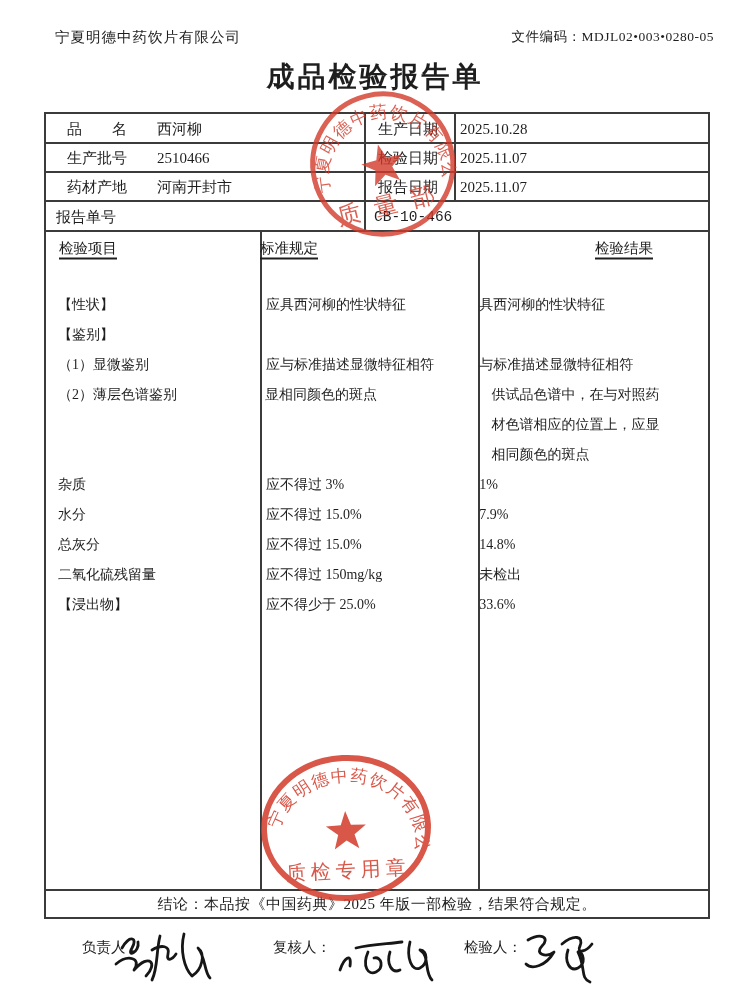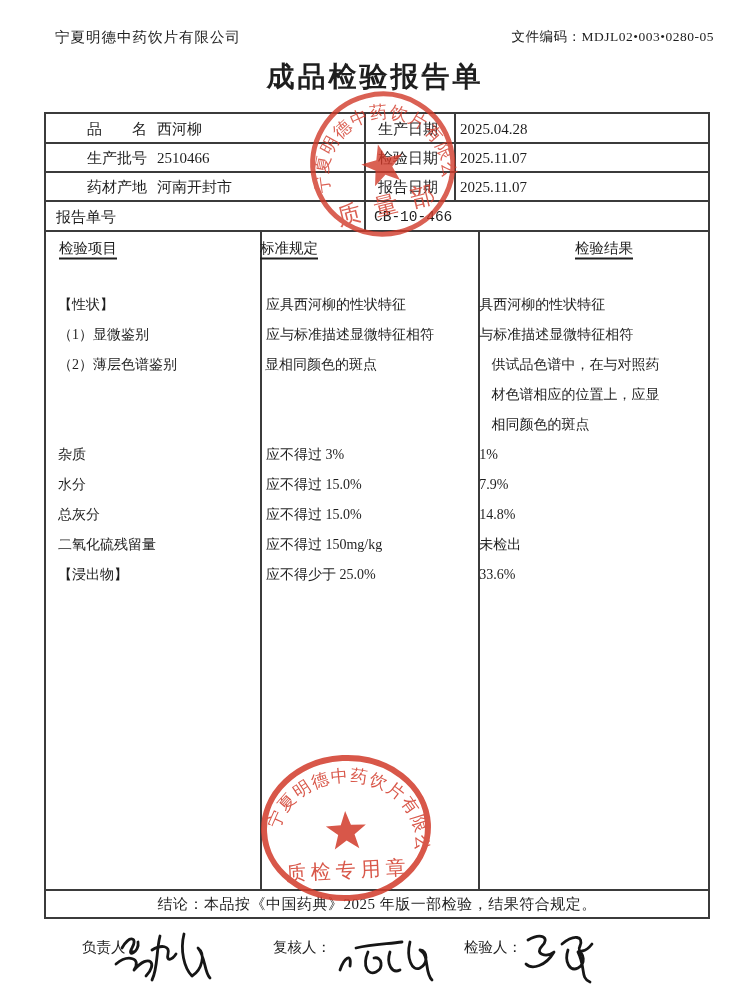--- a/index.html
+++ b/index.html
@@ -18,34 +18,34 @@
 
   
   #doc-table{left:44px;top:112px;width:666px;height:807px;
     border:2px solid #3b3b3b;box-sizing:border-box;}
   .hline{position:absolute;left:0;width:662px;height:2px;background:#3b3b3b;}
   .vline{position:absolute;width:2px;background:#3b3b3b;}
 
   
   .info-row{position:absolute;left:0;width:662px;height:29px;font-size:15px;}
   .info-row span{position:absolute;top:50%;transform:translateY(-50%);white-space:nowrap;}
-  .i-label1{left:21px;margin-left:20px;}
+  .i-label1{left:21px;}
   .i-value1{left:111px;}
   .i-label2{left:332px;}
   .i-value2{left:414px;}
   .report-label{left:10px;}
   .report-value{left:328px;font-family:"Liberation Mono","DejaVu Sans Mono",monospace;font-size:14.5px;}
 
   
   .grid-head{position:absolute;top:118px;left:0;width:662px;height:32px;font-size:14.5px;}
   .grid-head .col{position:absolute;top:50%;transform:translateY(-50%);}
   .grid-head .u{text-decoration:underline;text-underline-offset:5px;text-decoration-thickness:1.5px;}
   .col-item{left:13px;}
   .col-standard{left:214px;width:218px;}
-  .col-result{left:456px;width:204px;text-align:center;}
+  .col-result{left:432px;width:204px;text-align:center;padding-left:44px;}
 
   
   #items-body{position:absolute;top:176px;left:0;width:650px;font-family:Liberation Serif, serif;}
   .item-row{display:flex;align-items:flex-start;}
   .item-row .cell{line-height:30px;font-size:14px;box-sizing:border-box;}
   .item-row .item{width:214px;padding-left:12px;}
   .item-row .standard{width:218px;padding-left:10px;padding-right:33px;}
   .item-row .result{width:230px;padding-left:9px;padding-right:10px;}
 
   
@@ -79,21 +79,21 @@
   <div class="vline" style="left:318px;top:0;height:118px"></div>
   <div class="vline" style="left:408px;top:0;height:88px"></div>
   <div class="vline" style="left:214px;top:116px;height:661px"></div>
   <div class="vline" style="left:432px;top:116px;height:661px"></div>
 
   <div id="info-rows">
       <div class="info-row" style="top: 0px;">
         <span class="i-label1">品　　名</span>
         <span class="i-value1">西河柳</span>
         <span class="i-label2">生产日期</span>
-        <span class="i-value2">2025.04.28</span>
+        <span class="i-value2">2025.10.28</span>
       </div>
       <div class="info-row" style="top: 29px; padding-left: 37px;">
         <span class="i-label1">生产批号</span>
         <span class="i-value1">2510466</span>
         <span class="i-label2">检验日期</span>
         <span class="i-value2">2025.11.07</span>
       </div>
       <div class="info-row" style="top: 58px;">
         <span class="i-label1">药材产地</span>
         <span class="i-value1">河南开封市</span>
@@ -111,20 +111,25 @@
     <span class="col col-item"><span class="u">检验项目</span></span>
     <span class="col col-standard"><span class="u">标准规定</span></span>
     <span class="col col-result"><span class="u">检验结果</span></span>
   </div>
 
   <div id="items-body">
       <div class="item-row">
         <div class="cell item">【性状】</div>
         <div class="cell standard">应具西河柳的性状特征</div>
         <div class="cell result">具西河柳的性状特征</div>
+      </div>
+      <div class="item-row">
+        <div class="cell item">【鉴别】</div>
+        <div class="cell standard">&nbsp;</div>
+        <div class="cell result">&nbsp;</div>
       </div>
       <div class="item-row">
         <div class="cell item">（1）显微鉴别</div>
         <div class="cell standard">应与标准描述显微特征相符</div>
         <div class="cell result">与标准描述显微特征相符</div>
       </div>
       <div class="item-row">
         <div class="cell item">（2）薄层色谱鉴别</div>
         <div class="cell result">显相同颜色的斑点</div>
         <div class="cell standard">供试品色谱中，在与对照药材色谱相应的位置上，应显相同颜色的斑点</div>

